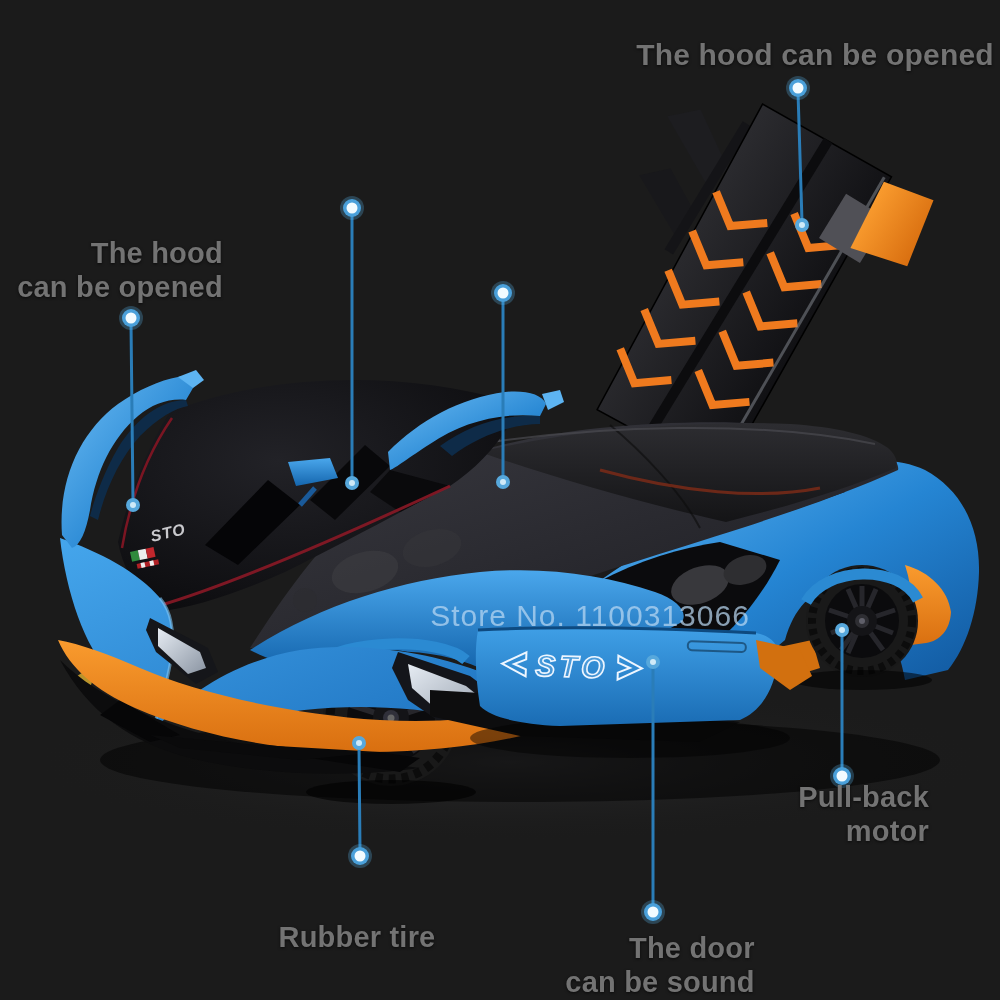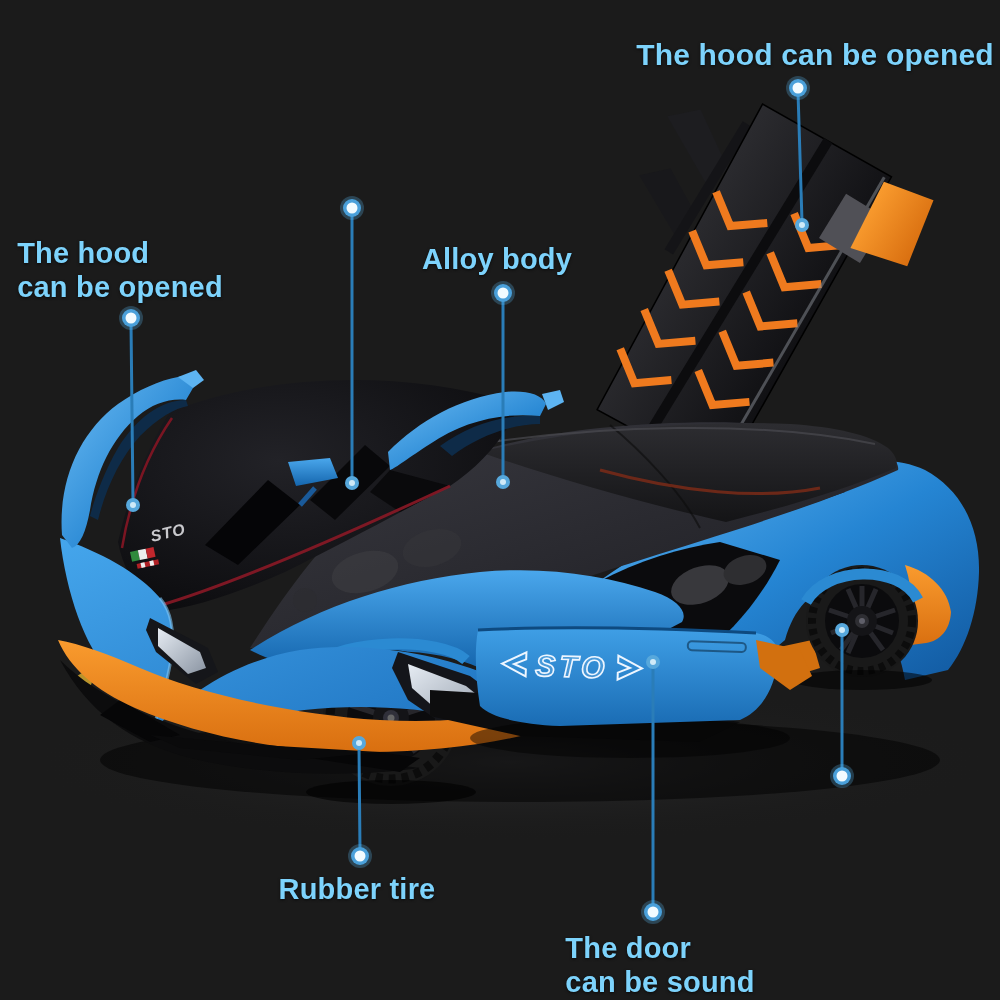--- a/index.html
+++ b/index.html
@@ -3,22 +3,22 @@
 <meta charset="utf-8">
 <style>
   html,body{margin:0;padding:0;background:#000;}
   .stage{
     position:relative;width:1000px;height:1000px;background:#1b1b1b;
     overflow:hidden;font-family:"Liberation Sans",sans-serif;
   }
   .stage svg{position:absolute;left:0;top:0;z-index:1;}
   .callout-label{
     position:absolute;z-index:10;transform:translate(-50%,-50%);
-    color:#7dd3fc;font-weight:700;font-size:29px;line-height:1.17;
-    text-align:left;white-space:pre-line;letter-spacing:.2px;
+    color:#737373;font-weight:700;font-size:29px;line-height:1.17;
+    text-align:right;white-space:pre-line;letter-spacing:.2px;
     text-shadow:0 1px 3px rgba(0,0,0,.65);
   }
   .callout-label.big{font-size:30px;white-space:nowrap;}
   .watermark{
     position:absolute;z-index:6;transform:translate(-50%,-50%);
     color:rgba(186,216,243,.72);font-size:30px;font-weight:400;
     letter-spacing:1px;white-space:nowrap;
   }
 </style>
 </head>
@@ -314,18 +314,19 @@
       <circle cx="842" cy="776" r="12" fill="rgba(90,180,235,.28)"></circle>
           <circle cx="842" cy="776" r="9" fill="#4aa0da"></circle>
           <circle cx="842" cy="776" r="5.5" fill="#f2fbff"></circle>
     </g>
   </g>
 </svg>
 
   <div class="callout-label big" style="left:815px;top:55px;">The hood can be opened</div>
   <div class="callout-label" style="left:120px;top:271px;">The hood
 can be opened</div>
-  <div class="callout-label" style="left:497px;top:260px;">Alloy body</div>
-  <div class="callout-label" style="left:357px;top:890px;">Rubber tire</div>
+  <div class="callout-label" style="left:357px;top:938px;">Rubber tire</div>
   <div class="callout-label" style="left:660px;top:966px;">The door
 can be sound</div>
-
+  <div class="callout-label" style="left:858px;top:815px;">Pull-back motor</div>
+
+  <div class="watermark" style="left:590px;top:616px;">Store No. 1100313066</div>
 </div>
 
 </body></html>

